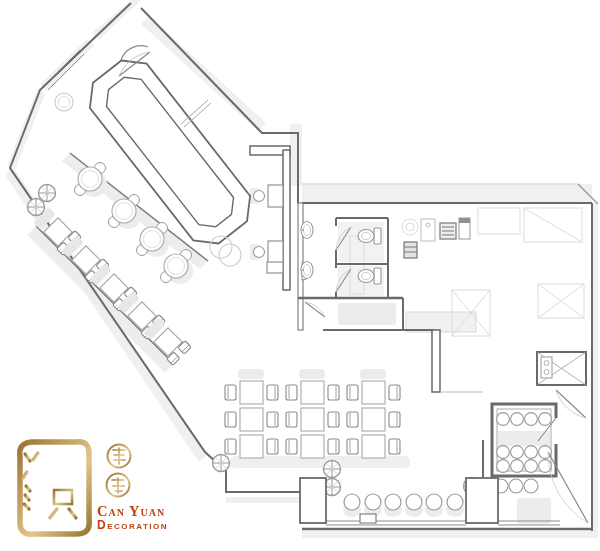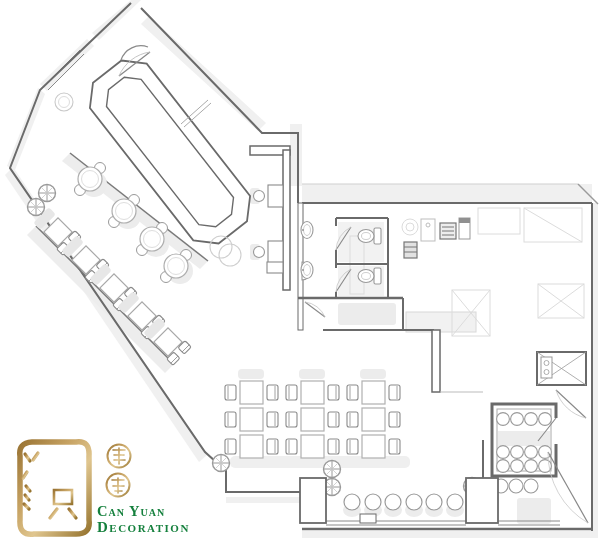--- a/index.html
+++ b/index.html
@@ -1,25 +1,25 @@
 <!DOCTYPE html>
 <html><head>
 <meta charset="utf-8">
 <style>
   html,body{margin:0;padding:0;background:#fff;}
   .stage{position:relative;width:600px;height:551px;background:#ffffff;overflow:hidden;
          font-family:"Liberation Sans",sans-serif;}
   .plan-svg{position:absolute;left:0;top:0;}
   .brand{position:absolute;left:14px;top:436px;width:178px;height:112px;}
   .brand svg{position:absolute;left:0;top:0;}
-  .brand-text{position:absolute;left:83px;top:68px;color:#15803d;}
+  .brand-text{position:absolute;left:83px;top:68px;color:#c2410c;}
   .brand-line1{font-family:"Liberation Serif",serif;font-variant:small-caps;
                font-weight:600;font-size:14.5px;line-height:1.05;letter-spacing:1px;white-space:nowrap;}
-  .brand-line2{font-family:Liberation Serif, serif;font-variant:small-caps;
-               font-weight:600;font-size:15px;line-height:1.15;letter-spacing:1.5px;white-space:nowrap;}
+  .brand-line2{font-family:Liberation Sans, sans-serif;font-variant:small-caps;
+               font-weight:600;font-size:12px;line-height:1.15;letter-spacing:1.5px;white-space:nowrap;}
   .sr-only{position:absolute;width:1px;height:1px;overflow:hidden;clip:rect(0 0 0 0);white-space:nowrap;}
 </style>
 </head>
 <body>
 
 <div class="stage">
 
 <svg class="plan-svg" width="600" height="551" viewBox="0 0 600 551">
 
   <defs>

